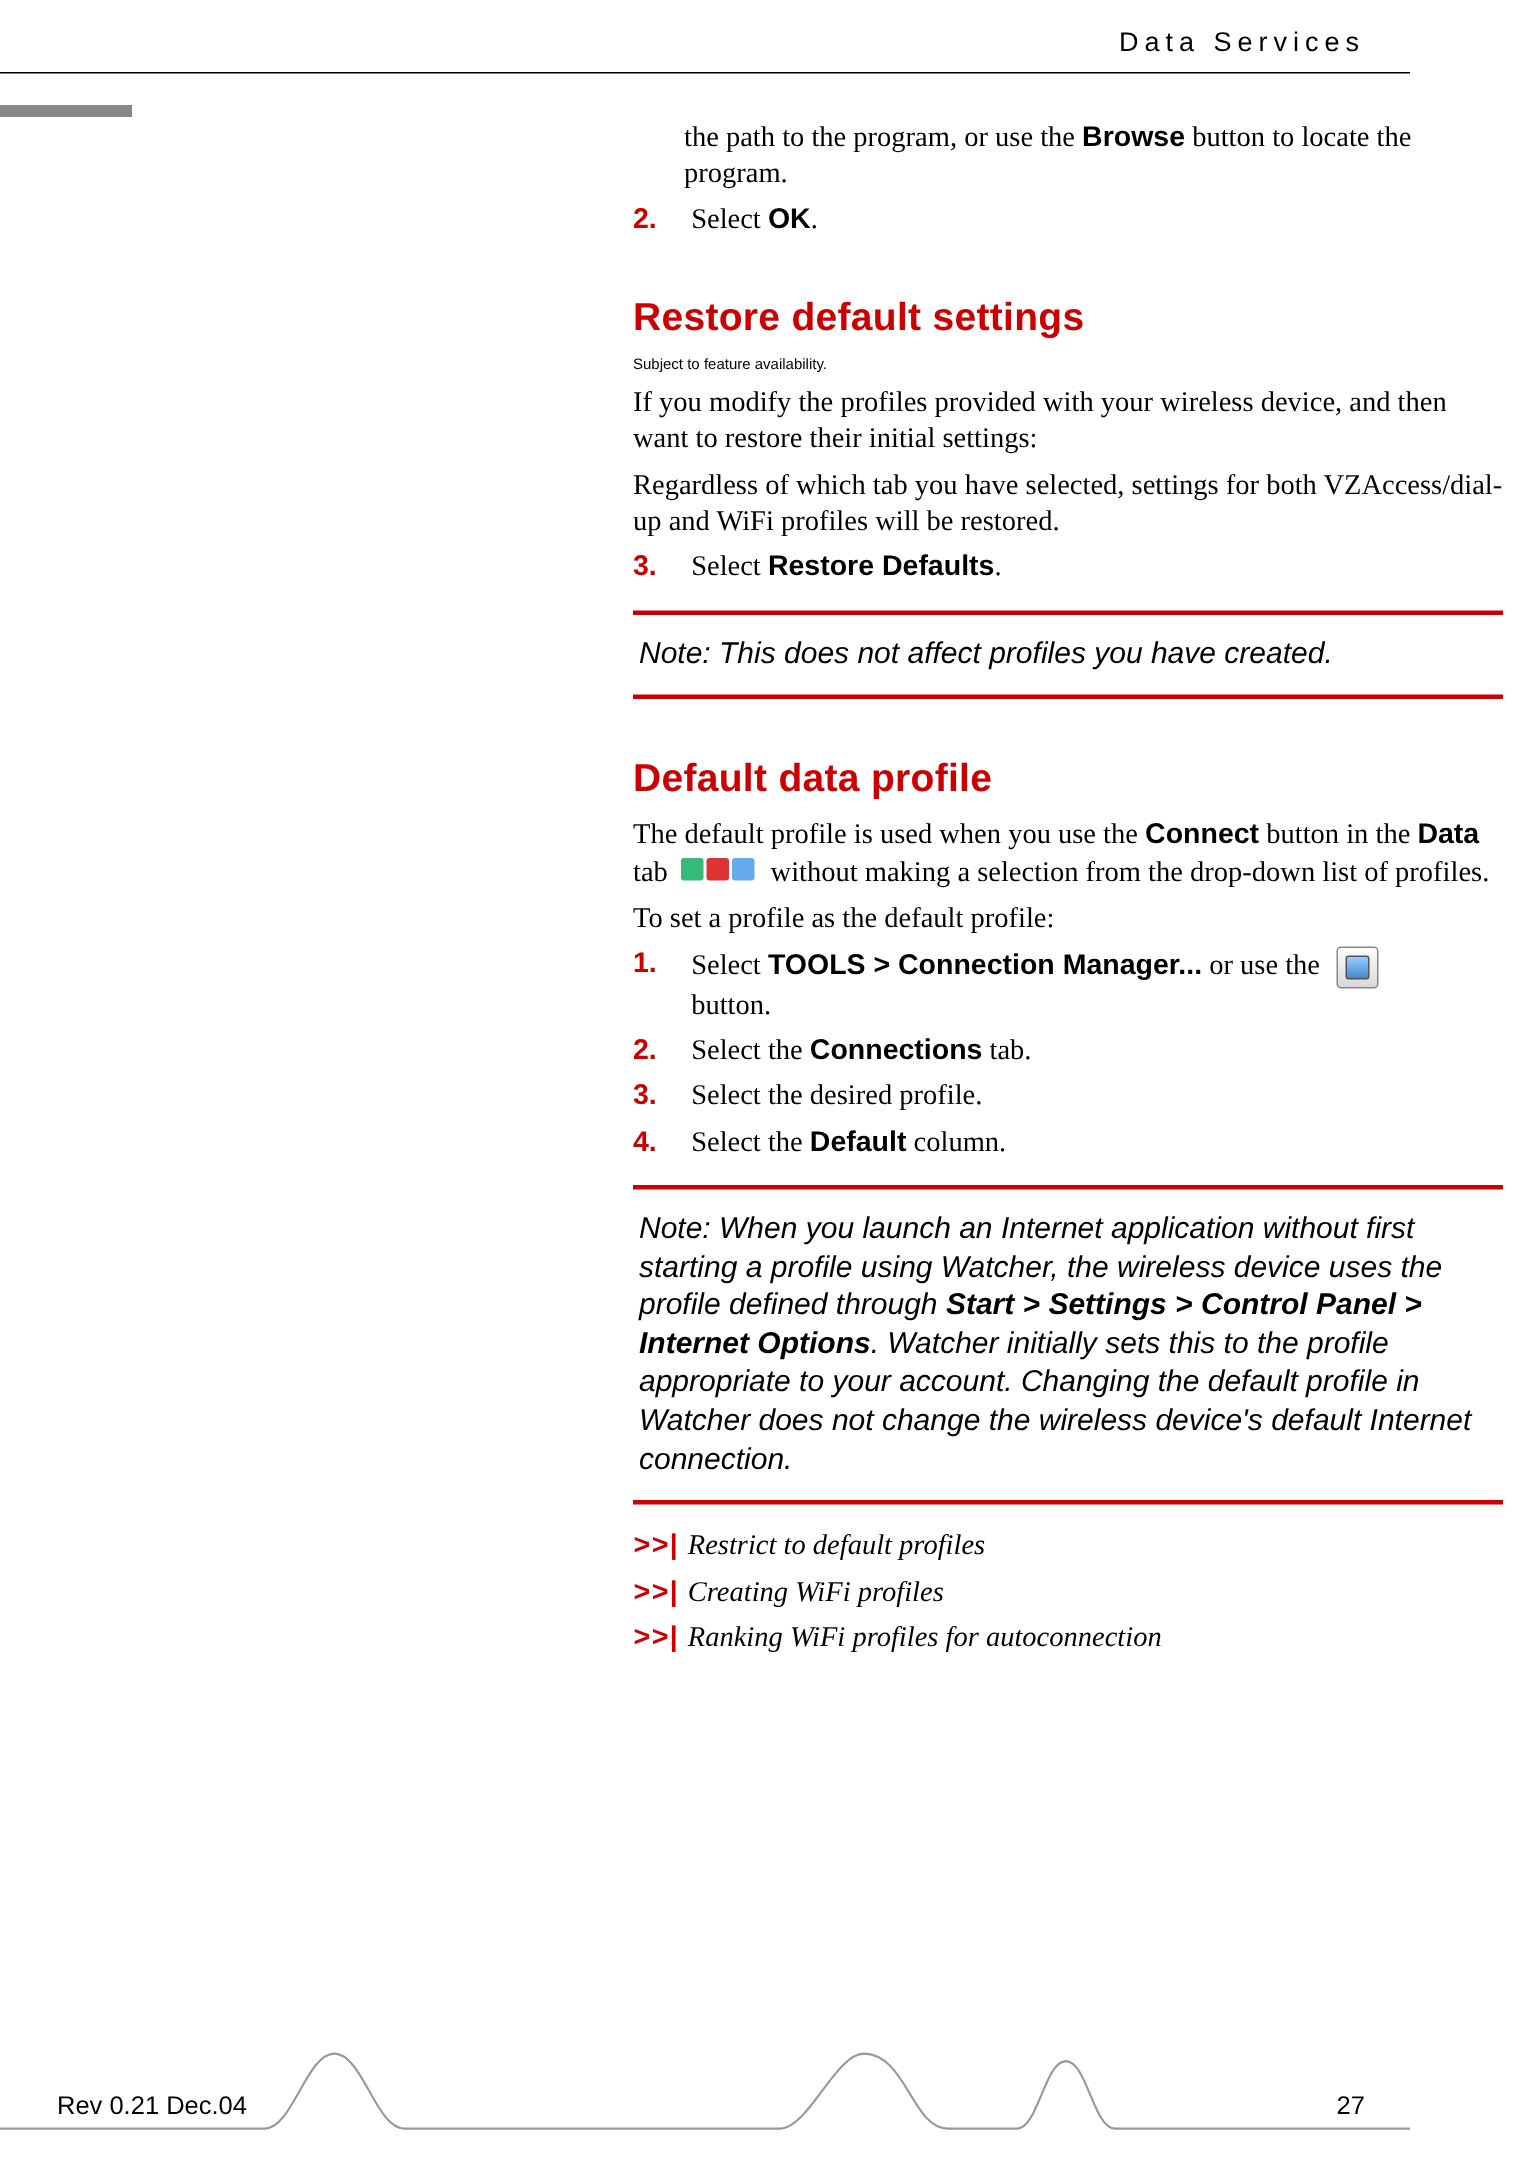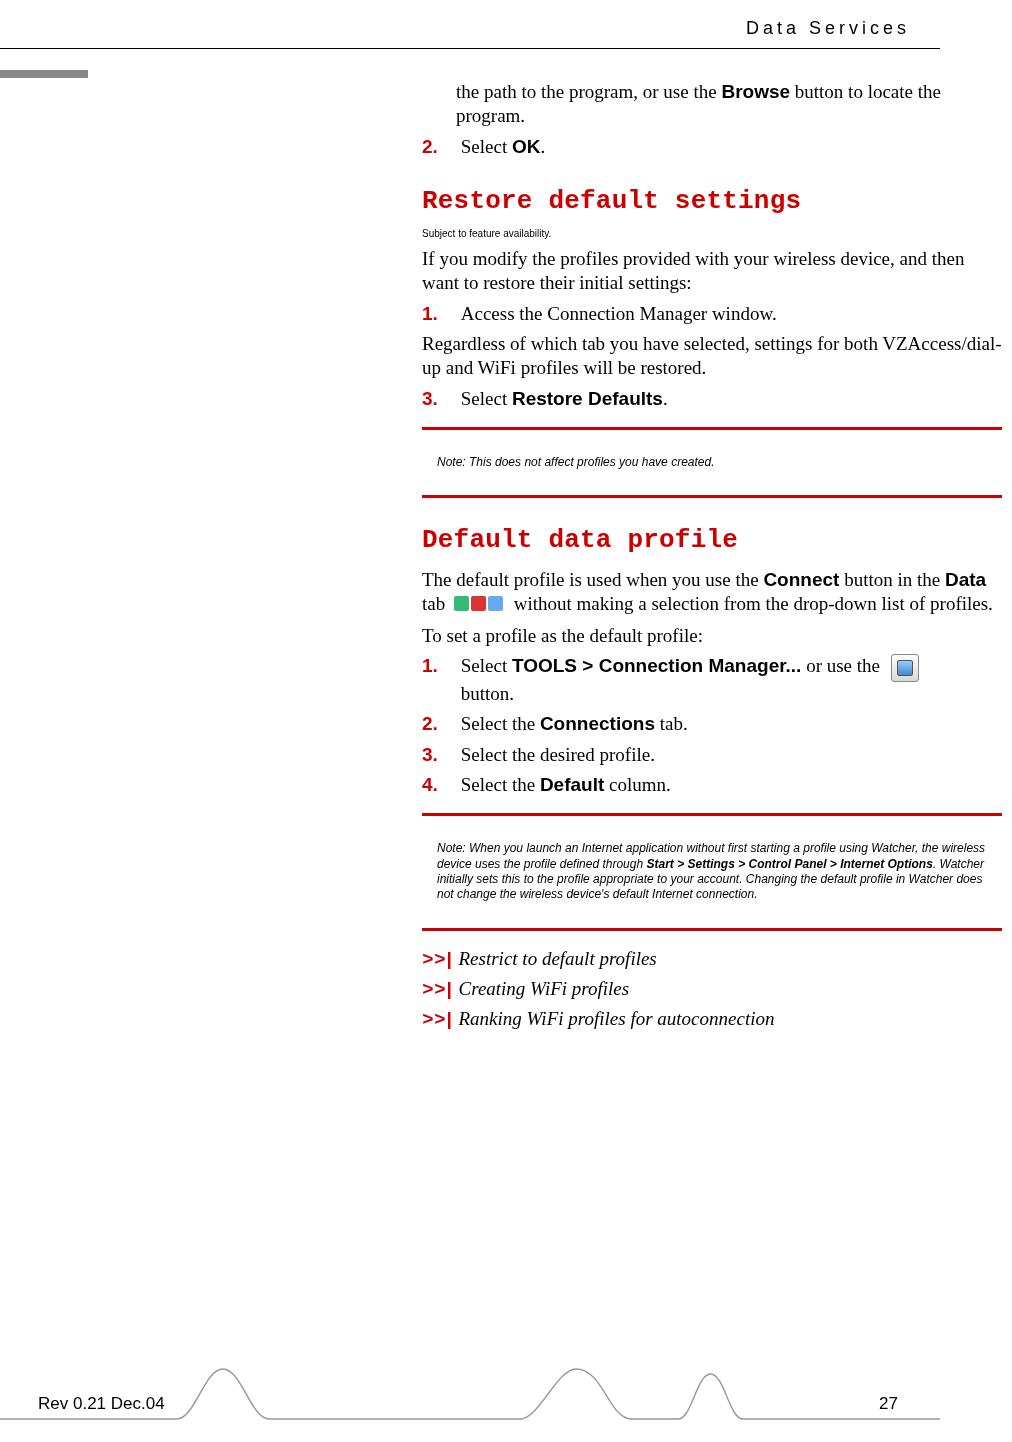--- a/index.html
+++ b/index.html
@@ -7,36 +7,36 @@
   .page-header{position:absolute;top:18px;right:30px;font-family:Arial,Helvetica,sans-serif;font-size:18px;letter-spacing:4px;color:#000;}
   .top-rule{position:absolute;top:48px;left:0;right:0;border-top:1px solid #000;}
   .tab{position:absolute;top:70px;left:0;width:88px;height:8px;background:#888;}
   .content{position:absolute;top:80px;left:422px;width:580px;font-size:19px;line-height:1.28;}
   .content p{margin:0 0 6px 0;}
   .ol-num{color:#c00;font-weight:bold;font-family:Arial,Helvetica,sans-serif;display:inline-block;width:34px;vertical-align:top;}
   .ol-row{margin-bottom:6px;}
   .ol-body{display:inline-block;width:540px;vertical-align:top;}
   .ol-sub{margin-left:34px;margin-top:4px;margin-bottom:6px;}
   .bold{font-family:Arial,Helvetica,sans-serif;font-weight:bold;}
-  h2{color:#c00;font-family:Liberation Mono, monospace;font-weight:bold;font-size:26px;margin:26px 0 10px 0;letter-spacing:0.2px;}
+  h2{color:#c00;font-family:Liberation Sans, sans-serif;font-weight:bold;font-size:26px;margin:36px 0 10px 0;letter-spacing:0.2px;}
   .subnote{font-family:Arial,Helvetica,sans-serif;font-size:10px;margin:0 0 14px 30px;}
   .note-box{border-top:3px solid #c00;border-bottom:3px solid #c00;margin:16px 0;padding:10px 0;}
-  .note-box p{font-family:Arial,Helvetica,sans-serif;font-style:italic;font-size:12px;margin:15px;color:#000;}
+  .note-box p{font-family:Arial,Helvetica,sans-serif;font-style:italic;font-size:20px;margin:4px;color:#000;}
   .note-box .bold{font-style:italic;}
   .icon-set{display:inline-block;vertical-align:middle;margin:0 4px;}
   .icon-set span{display:inline-block;width:15px;height:15px;margin-right:2px;border-radius:2px;}
   .icon-set .a{background:#3b7;} .icon-set .b{background:#d33;} .icon-set .c{background:#6ae;}
   .btn-icon{display:inline-block;width:26px;height:26px;border:1px solid #888;border-radius:3px;background:linear-gradient(#fefefe,#d8d8d8);vertical-align:middle;margin-left:6px;position:relative;}
   .btn-icon::after{content:"";position:absolute;top:5px;left:5px;width:14px;height:14px;border:1px solid #555;border-radius:2px;background:linear-gradient(#9cf,#48c);}
   .related-h{font-weight:bold;margin:20px 0 12px 0;}
   .rel-item{margin:0 0 14px 0;font-style:italic;}
   .rel-mark{color:#c00;font-family:Arial,Helvetica,sans-serif;font-weight:bold;letter-spacing:1px;margin-right:6px;}
   .footer{position:absolute;left:0;right:0;bottom:28px;font-family:Arial,Helvetica,sans-serif;font-size:17px;}
   .footer .left{position:absolute;left:38px;bottom:0;}
-  .footer .right{position:absolute;right:42px;bottom:0;}
+  .footer .right{position:absolute;right:30px;bottom:0;}
   .sig{position:absolute;bottom:18px;left:0;right:0;height:70px;overflow:hidden;pointer-events:none;}
   .sig svg{width:100%;height:100%;}
 </style>
 </head>
 <body>
 
 <div class="page">
 
   <div class="page-header">Data Services</div>
   <div class="top-rule"></div>
@@ -52,24 +52,20 @@
       <span class="ol-num">2.</span>
       <span class="ol-body">
         <span>Select </span><span class="bold">OK</span><span>.</span>
       </span>
     </div>
 
     <h2>Restore default settings</h2>
     <p class="subnote">Subject to feature availability.</p>
     <p>If you modify the profiles provided with your wireless device, and then want to restore their initial settings:</p>
 
-    <div class="ol-row">
-      <span class="ol-num">1.</span>
-      <span class="ol-body">Access the Connection Manager window.</span>
-    </div>
 
     <p class="ol-sub">Regardless of which tab you have selected, settings for both VZAccess/dial-up and WiFi profiles will be restored.</p>
 
     <div class="ol-row">
       <span class="ol-num">3.</span>
       <span class="ol-body">
         <span>Select </span><span class="bold">Restore Defaults</span><span>.</span>
       </span>
     </div>
 

